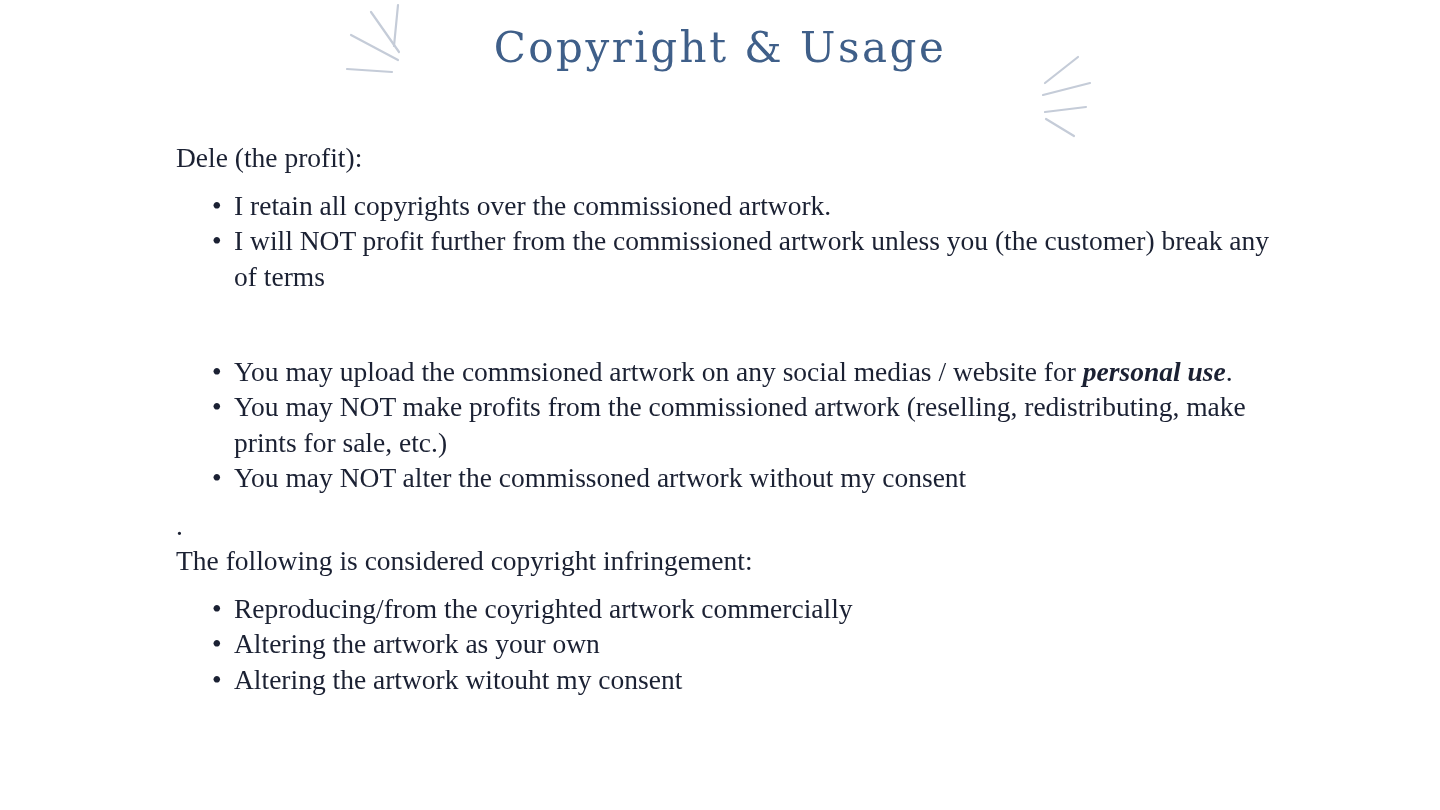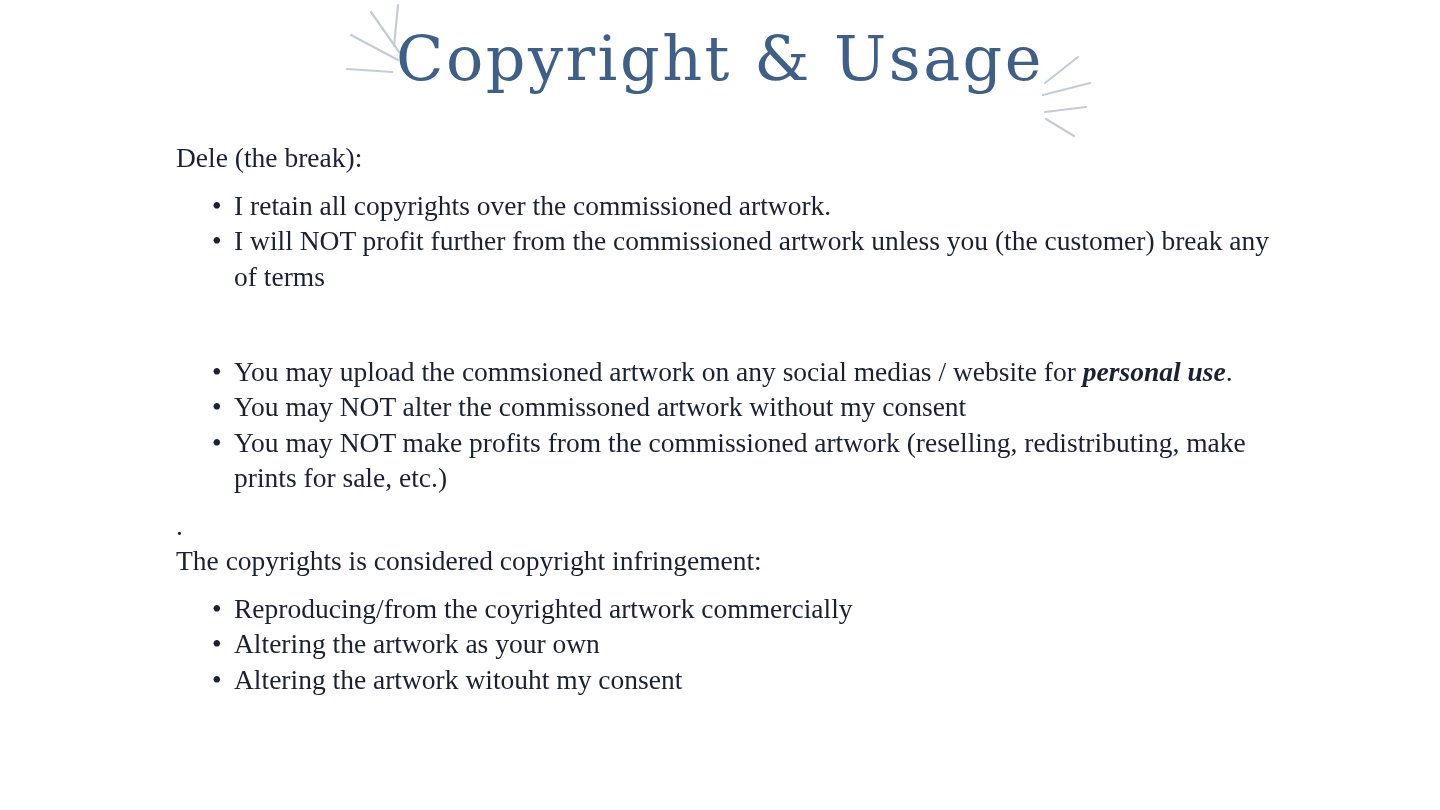--- a/index.html
+++ b/index.html
@@ -23,21 +23,21 @@
     width: 1440px;
     height: 140px;
   }
   .title-text {
     position: absolute;
     left: 0;
     top: 26px;
     width: 1440px;
     text-align: center;
     font-family: "DejaVu Serif", "Liberation Serif", serif;
-    font-size: 62px;
+    font-size: 42px;
     letter-spacing: 2.5px;
     font-weight: 400;
     color: #3f5f89;
     line-height: 1.05;
     white-space: nowrap;
   }
   .sparkles {
     position: absolute;
     left: 0;
     top: 0;
@@ -115,42 +115,42 @@
       <line x1="1074" y1="136" x2="1046" y2="119"></line>
     </g>
   </svg>
 
   <div class="title-text">Copyright &amp; Usage</div>
 </div>
 
 <div class="content">
 
   <div>
-    <p class="section-heading">Dele (the break):</p>
+    <p class="section-heading">Dele (the profit):</p>
     <ul class="bullets">
       <li>I retain all copyrights over the commissioned artwork.</li>
       <li>I will NOT profit further from the commissioned artwork unless you (the customer) break any of terms</li>
     </ul>
   </div>
 
   <div class="blank-line"></div>
 
   <div>
     <ul class="bullets">
       <li>
         <span>You may upload the commsioned artwork on any social medias / website for </span><span class="strong">personal use</span><span>.</span>
       </li>
+      <li>You may NOT make profits from the commissioned artwork (reselling, redistributing, make prints for sale, etc.)</li>
       <li>You may NOT alter the commissoned artwork without my consent</li>
-      <li>You may NOT make profits from the commissioned artwork (reselling, redistributing, make prints for sale, etc.)</li>
     </ul>
   </div>
 
   <div>
     <div class="lone-dot">.</div>
-    <p class="section-heading">The copyrights is considered copyright infringement:</p>
+    <p class="section-heading">The following is considered copyright infringement:</p>
     <ul class="bullets">
       <li>Reproducing/from the coyrighted artwork commercially</li>
       <li>Altering the artwork as your own</li>
       <li>Altering the artwork witouht my consent</li>
     </ul>
   </div>
 
 </div>
 
 </body></html>

